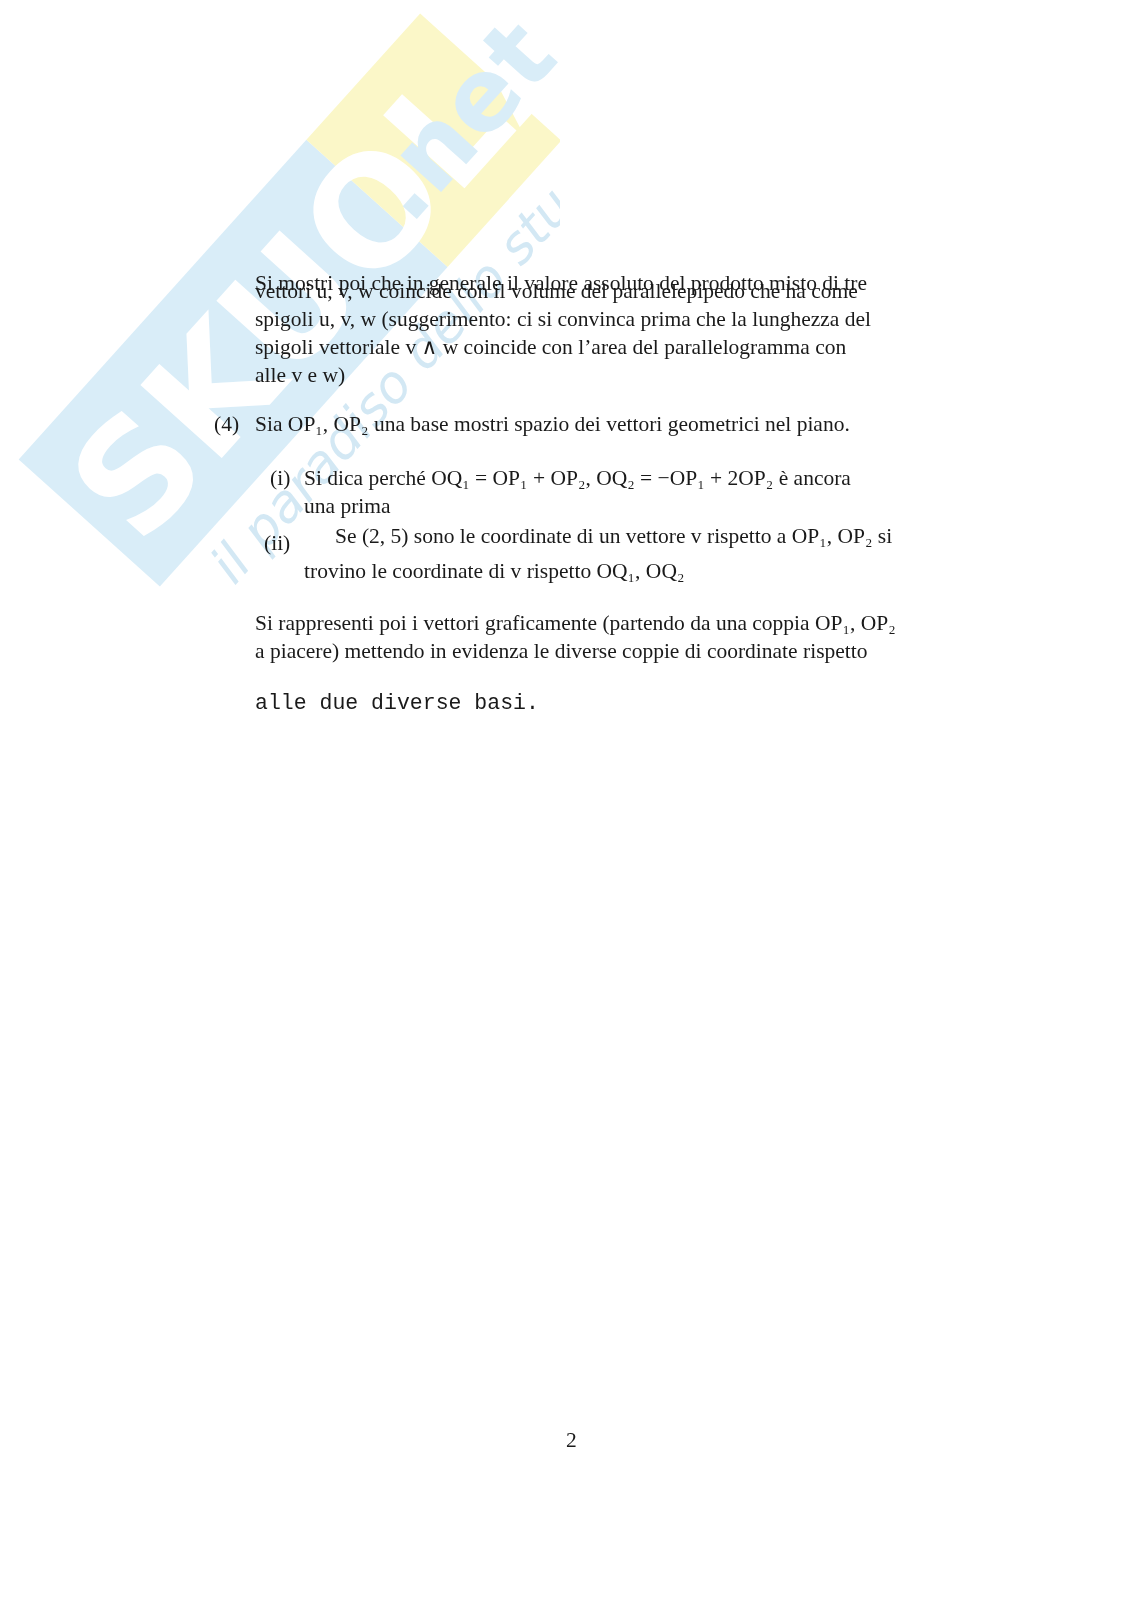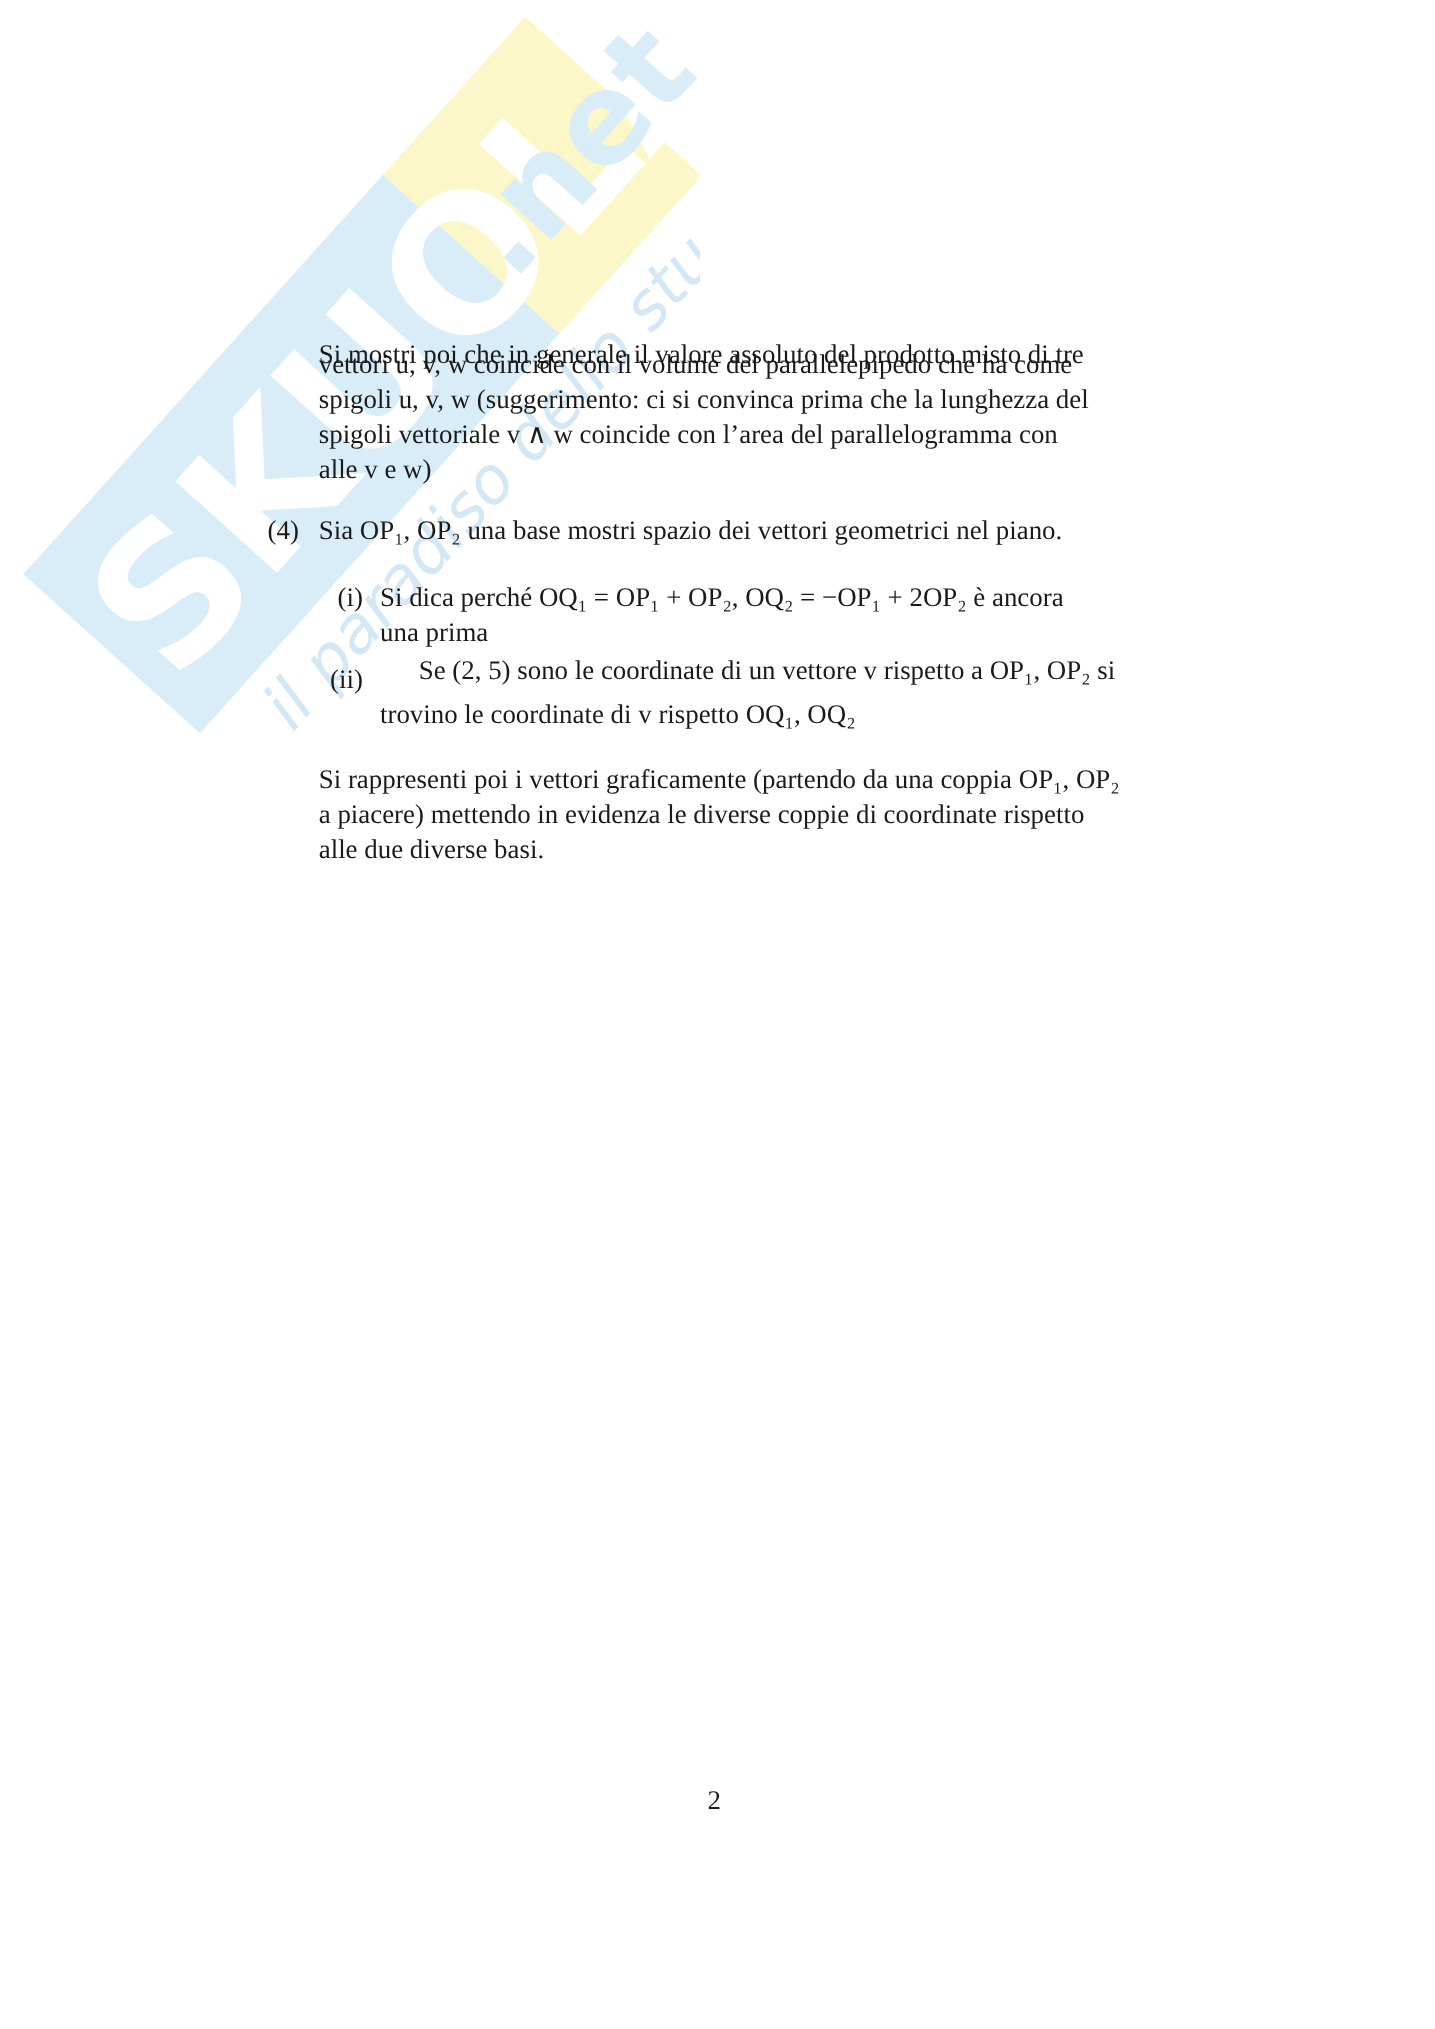--- a/index.html
+++ b/index.html
@@ -60,17 +60,17 @@
     <div>
       <div class="label" style="left:264px; top:529px;">(ii)</div>
       <div class="line" style="left:304px; top:522px;margin-left:31px;">Se (2, 5) sono le coordinate di un vettore v rispetto a OP₁, OP₂ si</div>
       <div class="line" style="left:304px; top:557px;">trovino le coordinate di v rispetto OQ₁, OQ₂</div>
     </div>
   </div>
 
   <div>
     <div class="line" style="left:255px; top:609px;">Si rappresenti poi i vettori graficamente (partendo da una coppia OP₁, OP₂</div>
     <div class="line" style="left:255px; top:637px;">a piacere) mettendo in evidenza le diverse coppie di coordinate rispetto</div>
-    <div class="line" style="left:255px; top:665px;">alle due diverse basi.</div>
+    <div class="line" style="left:255px; top:689px;font-family:Liberation Mono, monospace;">alle due diverse basi.</div>
   </div>
 
   <div class="pagenum">2</div>
 </div>
 
 </body></html>

